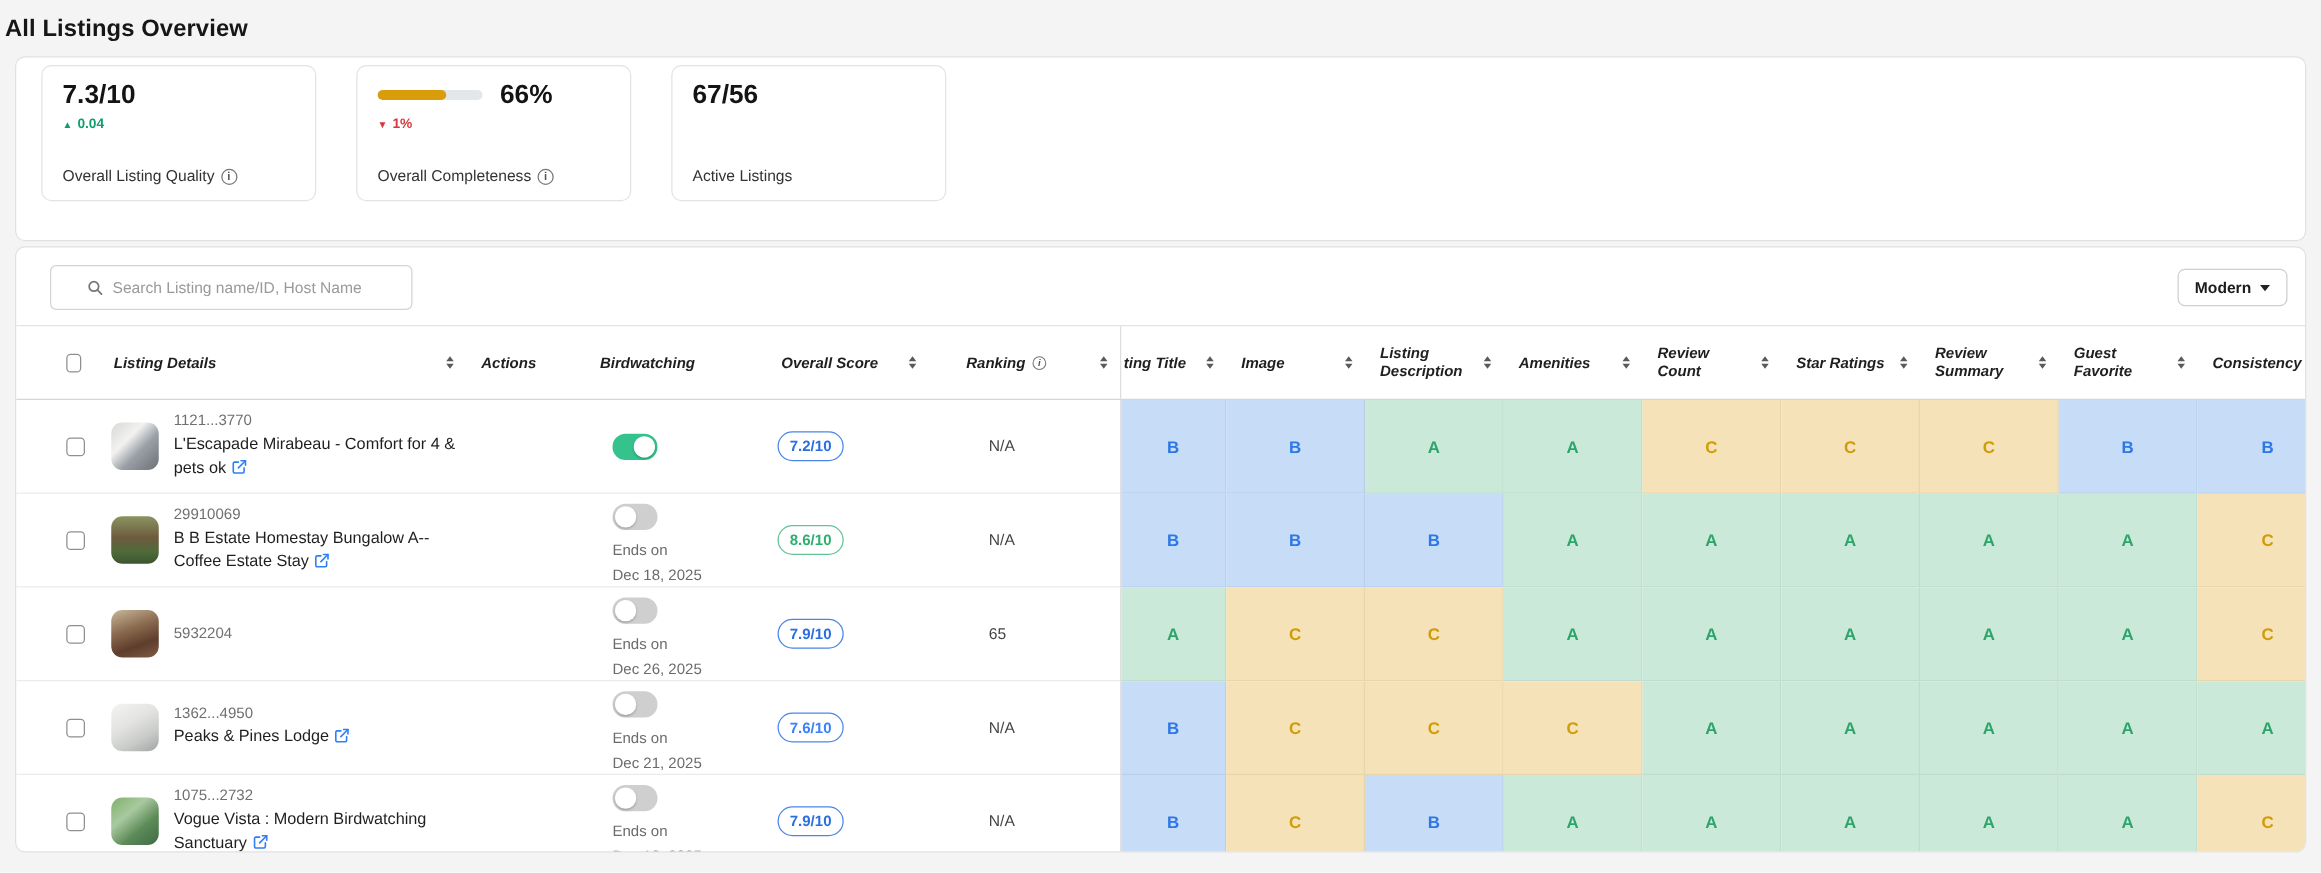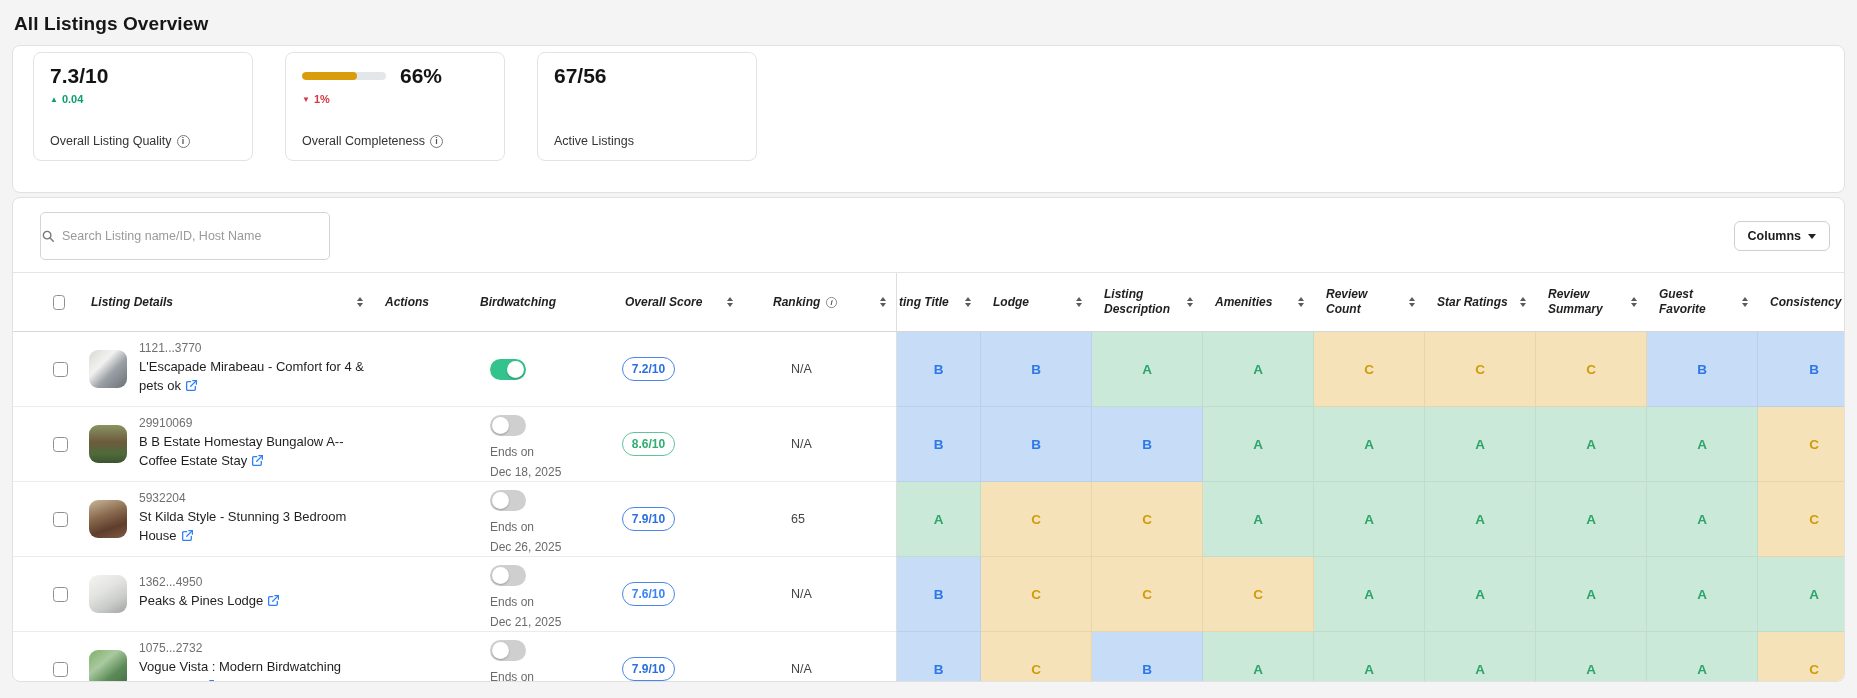--- a/index.html
+++ b/index.html
@@ -1,41 +1,41 @@
 <!DOCTYPE html>
 <html><head>
 <meta charset="utf-8">
 <style>
   * { margin:0; padding:0; box-sizing:border-box; }
   html,body { width:1857px; height:698px; overflow:hidden; }
   body { background:#f4f4f5; font-family:"Liberation Sans", sans-serif; color:#1f1f1f; }
 
-  .page-title { font-size:19px; font-weight:700; color:#161616; padding:13px 14px 10px 14px; letter-spacing:.1px; }
+  .page-title { font-size:19px; font-weight:700; color:#161616; padding:13px 14px 10px 4px; letter-spacing:.1px; }
 
   
   .stats-panel { margin:0 12px; height:148px; background:#fff; border:1px solid #e1e1e1; border-radius:8px;
                  display:flex; align-items:flex-start; gap:32px; padding:6px 20px; }
   .stat-card { width:220px; height:109px; background:#fff; border:1px solid #e3e3e3; border-radius:8px;
                padding:11px 16px 12px 16px; display:flex; flex-direction:column; }
   .stat-value-row { display:flex; align-items:center; gap:14px; }
   .stat-value { font-size:21px; font-weight:700; color:#141414; }
   .stat-delta { font-size:11px; font-weight:700; margin-top:5px; display:flex; align-items:center; gap:4px; }
   .stat-delta .arrow { font-size:8px; }
   .stat-label { margin-top:auto; font-size:12.5px; color:#333; display:flex; align-items:center; gap:5px; }
   .info-icon { width:13px; height:13px; border:1px solid #777; border-radius:50%; color:#555;
                font-size:9px; line-height:11px; text-align:center; display:inline-block; font-weight:700; }
   .progress-track { width:84px; height:8px; border-radius:4px; background:#e3e7ea; overflow:hidden; }
   .progress-fill { height:100%; border-radius:4px; }
 
   
   .table-panel { margin:4px 12px 0 12px; background:#fff; border:1px solid #e1e1e1; border-radius:8px;
                  height:485px; overflow:hidden; position:relative; }
   .toolbar { display:flex; align-items:center; justify-content:space-between; padding:14px 14px 12px 27px; }
-  .search-box { display:flex; align-items:center; gap:7px; width:290px; height:48px;
-                border:1px solid #d4d4d4; border-radius:5px; background:#fff; padding:0 0; }
+  .search-box { display:flex; align-items:center; gap:7px; width:290px; height:36px;
+                border:1px solid #d4d4d4; border-radius:5px; background:#fff; padding:0 28px; }
   .search-box input { border:none; outline:none; flex:1; font-size:12.5px; color:#333; font-family:inherit; background:transparent; }
   .search-box input::placeholder { color:#9a9a9a; }
   .columns-btn { display:flex; align-items:center; gap:7px; height:30px; padding:0 13px;
                  border:1px solid #cfcfcf; border-radius:6px; background:#fff; font-size:12.5px; font-weight:700; color:#1c1c1c; cursor:pointer; }
   .caret-down { width:0; height:0; border-left:4.5px solid transparent; border-right:4.5px solid transparent; border-top:5.5px solid #222; }
 
   
   .tbl { width:100%; }
   .tr { display:flex; align-items:stretch; }
   .thead { height:60px; border-top:1px solid #e4e4e4; border-bottom:1px solid #d6d6d6;font-style:italic; }
@@ -136,21 +136,21 @@
     <div class="search-box">
       <span class="search-icon">
         <svg width="14" height="14" viewBox="0 0 24 24" fill="none" stroke="#777" stroke-width="2.4" stroke-linecap="round">
           <circle cx="10.5" cy="10.5" r="6.5"></circle>
             <line x1="15.5" y1="15.5" x2="21" y2="21"></line>
         </svg>
       </span>
       <input type="text" placeholder="Search Listing name/ID, Host Name" style="">
     </div>
     <button class="columns-btn">
-      <span>Columns</span>
+      <span>Modern</span>
       <span class="caret-down"></span>
     </button>
   </div>
   <div class="tbl">
     <div class="tr thead" id="thead">
         <div class="sticky-zone" style="border-bottom: none;">
           <div class="th cb-cell" style="width: 60px; padding-left: 40px;">
             <span class="checkbox"></span>
           </div>
           <div class="th" style="width: 300px; padding-left: 18px;">
@@ -184,21 +184,21 @@
         </div>
         <div class="grade-zone grade-zone-border">
           <div class="th" style="width: 84px; padding-left: 2px;">
             <span class="lbl" style="max-width: 50px;">ting Title</span>
             <span class="sort">
               <span class="tri-up"></span>
               <span class="tri-dn"></span>
             </span>
           </div>
           <div class="th" style="width: 111px;">
-            <span class="lbl" style="max-width: 77px;">Lodge</span>
+            <span class="lbl" style="max-width: 77px;">Image</span>
             <span class="sort">
               <span class="tri-up"></span>
               <span class="tri-dn"></span>
             </span>
           </div>
           <div class="th" style="width: 111px;">
             <span class="lbl" style="max-width: 77px;">Listing Description</span>
             <span class="sort">
               <span class="tri-up"></span>
               <span class="tri-dn"></span>
@@ -331,25 +331,20 @@
         </div>
         <div class="tr row">
           <div class="sticky-zone">
             <div class="cell cb-cell" style="width: 60px;">
               <span class="checkbox"></span>
             </div>
             <div class="cell" style="width: 300px;">
               <div class="thumb thumb-room"></div>
               <div class="listing-text">
                 <div class="listing-id">5932204</div>
-                <div class="listing-title">St Kilda Style - Stunning 3 Bedroom House<span class="ext-link"><svg width="13" height="13" viewBox="0 0 24 24" fill="none" stroke="#2f7ff7" stroke-width="2.4" stroke-linecap="round" stroke-linejoin="round">
-                      <path d="M19 13.5V19a2 2 0 0 1-2 2H5a2 2 0 0 1-2-2V7a2 2 0 0 1 2-2h5.5"></path>
-                      <path d="M14.5 3H21v6.5"></path>
-                      <path d="M10.5 13.5L21 3"></path>
-                    </svg></span></div>
               </div>
             </div>
             <div class="cell" style="width: 95px;"></div>
             <div class="cell sub-cell" style="width: 145px;">
               <div class="toggle off">
                 <span class="knob"></span>
               </div>
               <div class="ends-on">Ends on</div>
               <div class="ends-on" style="margin-top: 2px;">Dec 26, 2025</div>
             </div>

